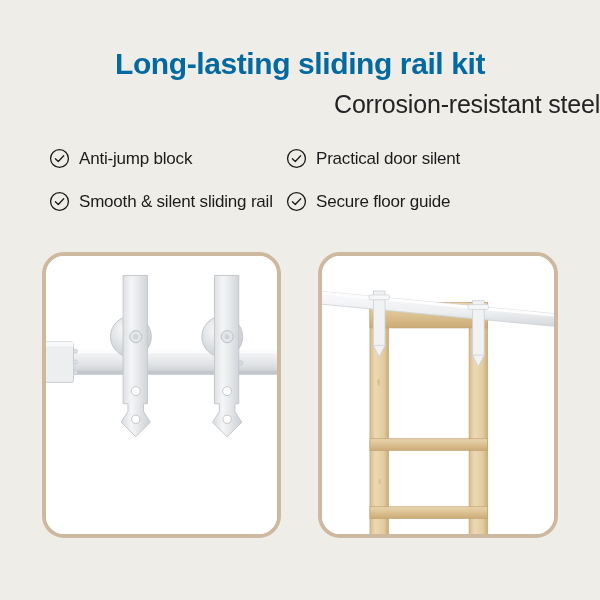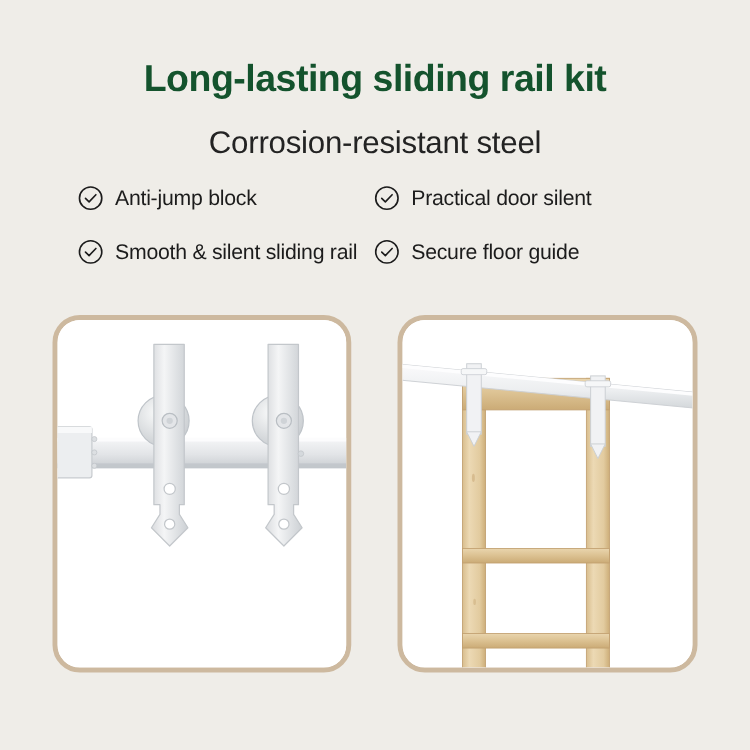--- a/index.html
+++ b/index.html
@@ -17,35 +17,36 @@
 
   
   .header {
     padding-top: 47px;
     text-align: center;
   }
   .title {
     font-size: 30px;
     font-weight: bold;
     letter-spacing: -0.4px;
-    color: #14532d;
+    color: #0369a1;
     line-height: 1.12;
   }
   .subtitle {
     font-size: 25px;
     font-weight: normal;
     color: #232323;
-    margin-top: 19px;
+    margin-top: 9px;
     letter-spacing: -0.2px;
+    text-align: right;
   }
 
   
   .features {
     position: absolute;
-    left: 62px;
+    left: 49px;
     top: 148px;
     width: 500px;
     display: grid;
     grid-template-columns: 237px 1fr;
     grid-row-gap: 22px;
     text-align: right;
   }
   .feature {
     display: flex;
     align-items: center;

